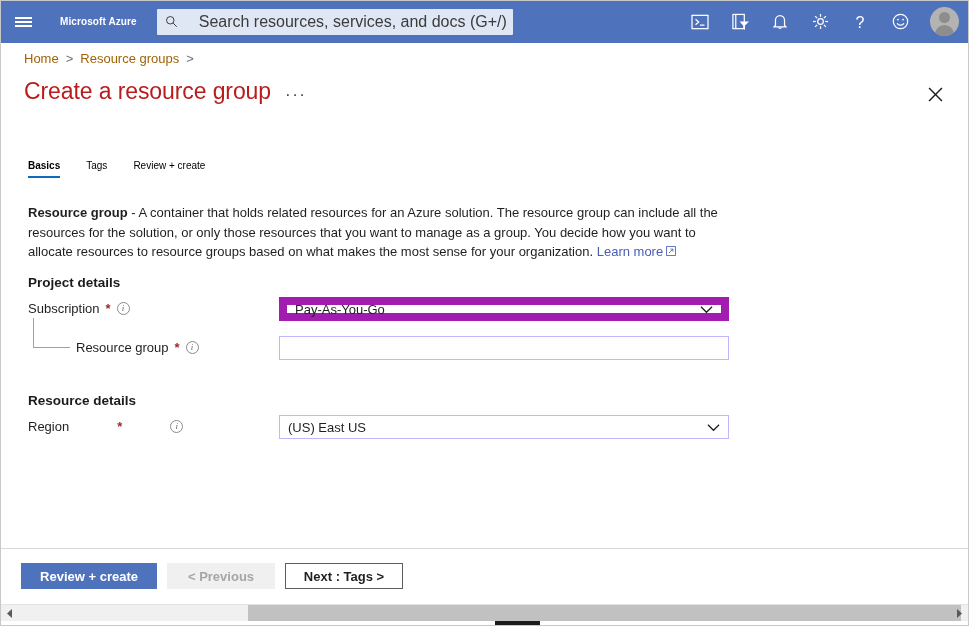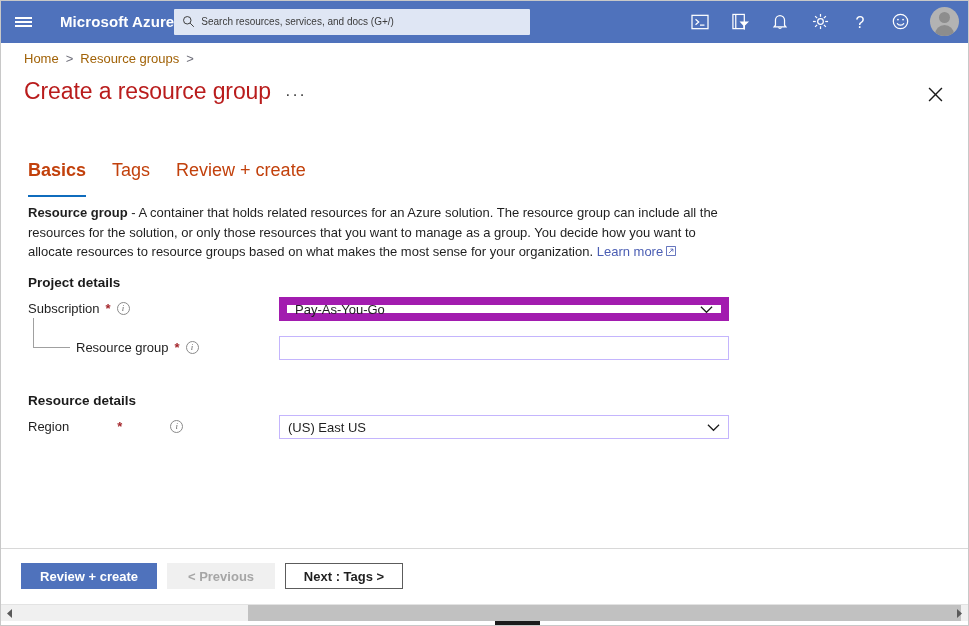--- a/index.html
+++ b/index.html
@@ -16,28 +16,28 @@
     position: absolute; left:0; top:0; width:969px; height:43px;
     background: #4f72bc;
     display:flex; align-items:center;
   }
   .hamburger {
     width: 46px; height: 43px; display:flex; align-items:center; justify-content:center;
     cursor:pointer;
   }
   .hamburger span { display:block; width:17px; height:2px; background:#fff; margin:2px 0;}
   .brand {
-    color:#fff; font-size:15px; font-weight:bold; letter-spacing:0.1px;
-    margin-left: 14px; white-space:nowrap;
+    color:#fff; font-size:10px; font-weight:bold; letter-spacing:0.1px;
+    margin-left: 14px; margin-right: 20px; white-space:nowrap;
   }
   .searchbox {
     width: 356px; height: 26px; background:#dfe6f4; border-radius:1px;
     display:flex; align-items:center; padding-left:8px; cursor:text;
   }
-  .searchbox .ph { font-size:10px; color:#3b3b3b; margin-left:6px; }
+  .searchbox .ph { font-size:16px; color:#3b3b3b; margin-left:21px; }
   .topicons { margin-left:auto; display:flex; align-items:center; height:43px; }
   .ticon {
     width:40px; height:43px; display:flex; align-items:center; justify-content:center;
     cursor:pointer;
   }
   .avatarwrap { width:49px; height:43px; display:flex; align-items:center; justify-content:center; cursor:pointer;}
   .avatar {
     width:29px; height:29px; border-radius:50%; background:#b3b3b3; position:relative; overflow:hidden;
   }
   .avatar .head { position:absolute; width:11px; height:11px; border-radius:50%; background:#8d8d8d; left:9px; top:5px;}
@@ -55,21 +55,21 @@
   .ellipsis { font-size:17px; color:#444; letter-spacing:1.5px; cursor:pointer; padding-top:6px;}
 
   .closebtn {
     position:absolute; right:20px; top:80px; width:28px; height:28px;
     display:flex; align-items:center; justify-content:center; cursor:pointer;
   }
 
   
   .tabs { position:absolute; left:28px; top:160px; display:flex; gap:26px; }
   .tab {
-    font-size:18px; color:#c2410c; padding-bottom:16px; cursor:pointer; position:relative;
+    font-size:10px; color:#000000; padding-bottom:7px; cursor:pointer; position:relative;
   }
   .tab.active { font-weight:bold; }
   .tab.active::after {
     content:""; position:absolute; left:0; right:0; bottom:0; height:2.5px; background:#0f6cbd;
   }
 
   
   .desc {
     position:absolute; left:28px; top:203px; width:690px;
     font-size:13px; color:#1f1f1f; line-height:19.5px;

